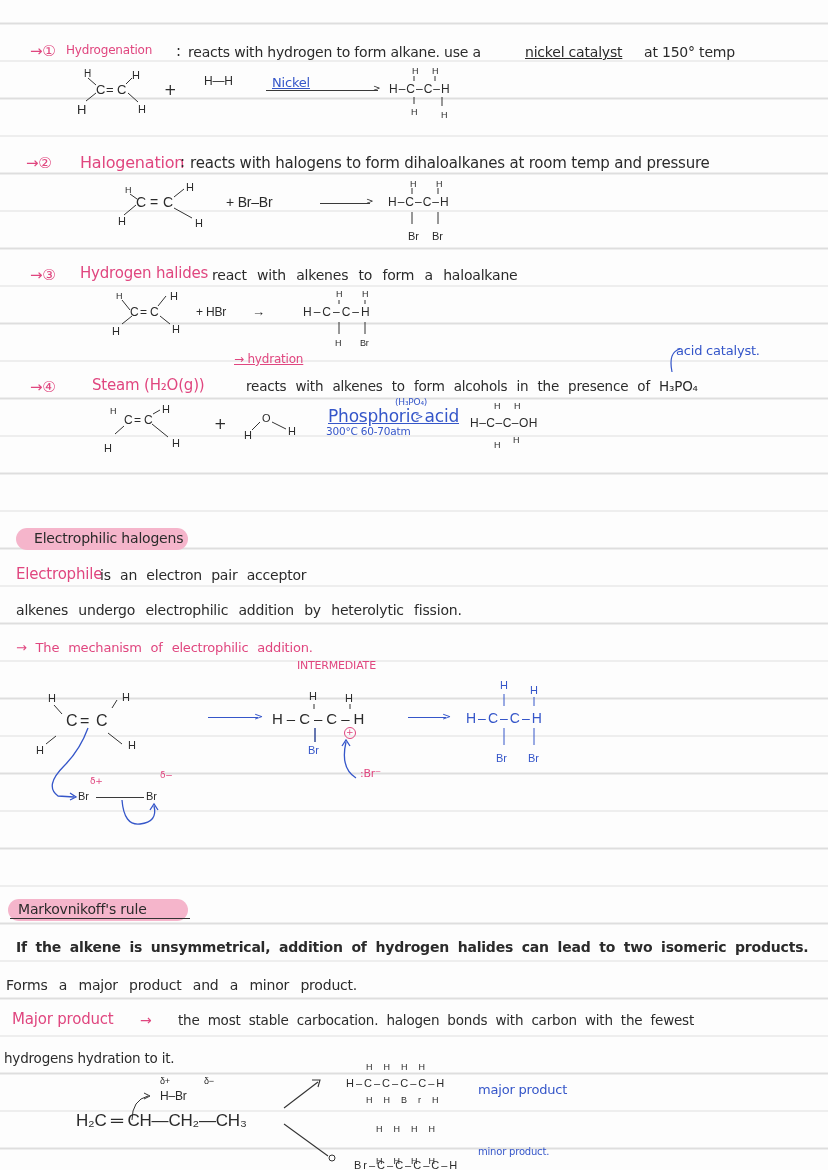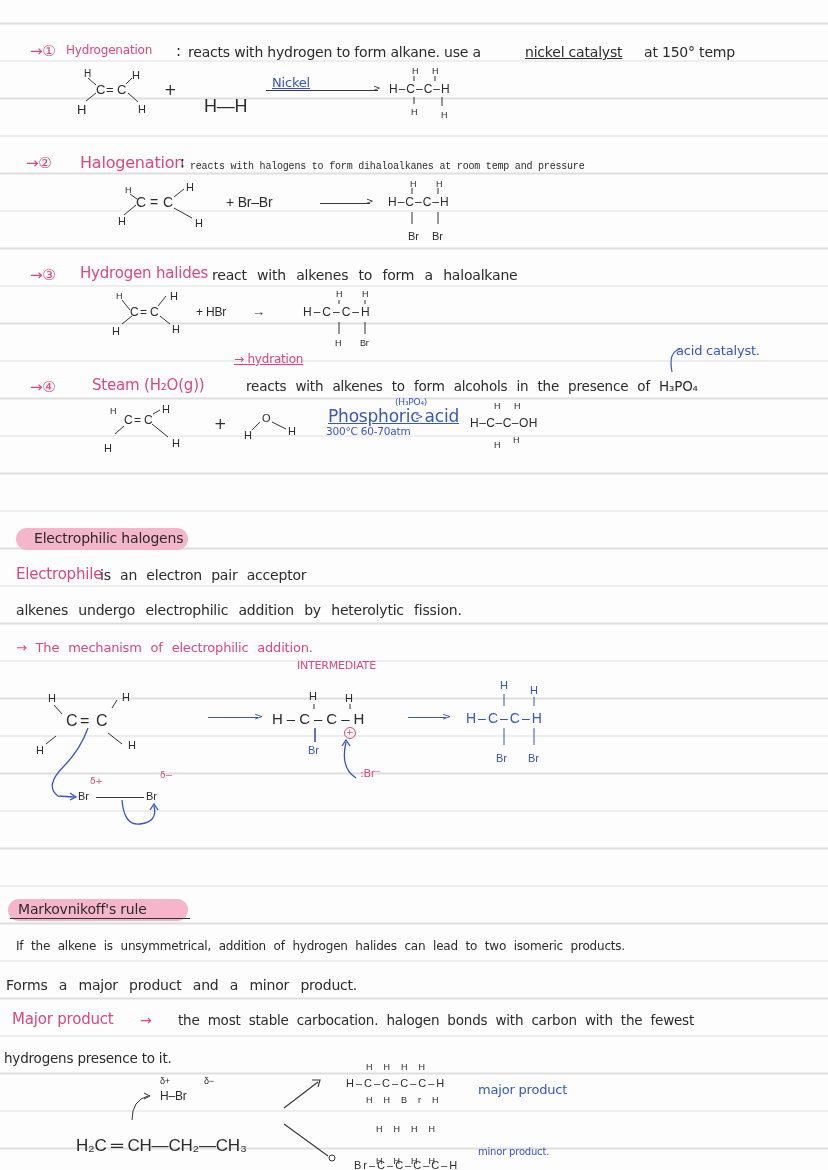--- a/index.html
+++ b/index.html
@@ -41,42 +41,42 @@
     <span class="t chem blk" style="left:96px;top:83px;">C</span>
     <span class="t chem blk" style="left:106px;top:83px;">=</span>
     <span class="t chem blk" style="left:117px;top:83px;">C</span>
     <span class="t chem blk" style="left:77px;top:103px;">H</span>
     <span class="t chem blk" style="left:138px;top:104px;font-size:11px;">H</span>
     <svg width="1" height="1" style="left:0;top:0">
       <path d="M88 78 L96 85 M86 101 L96 93 M126 84 L132 78 M128 93 L138 102" stroke="#333" stroke-width="1" fill="none"></path>
     </svg>
   </div>
   <span class="t blk" style="left:164px;top:83px;">+</span>
-  <span class="t chem blk" style="left:204px;top:97px;font-size:18px;">H—H</span>
+  <span class="t chem blk" style="left:204px;top:75px;font-size:12px;">H—H</span>
   <span class="t blue u" style="left:272px;top:76px;font-size:13px;">Nickel</span>
   <div class="line" style="left:266px;top:90px;width:112px;height:1px;"></div>
   <span class="t blk" style="left:373px;top:84px;font-size:9px;">&gt;</span>
 
   <div>
     <span class="t chem blk tiny" style="left:412px;top:67px;">H</span>
     <span class="t chem blk tiny" style="left:432px;top:67px;">H</span>
     <span class="t chem blk" style="left:389px;top:83px;font-size:12px;letter-spacing:1px;">H–C–C–H</span>
     <span class="t chem blk tiny" style="left:411px;top:108px;">H</span>
     <span class="t chem blk tiny" style="left:441px;top:111px;">H</span>
     <svg width="1" height="1" style="left:0;top:0">
       <path d="M414 76 L414 81 M435 76 L435 81 M414 97 L414 104 M442 97 L442 106" stroke="#333" stroke-width="1"></path>
     </svg>
   </div>
 </div>
 
 <div>
   <span class="t pink" style="left:26px;top:156px;">→②</span>
   <span class="t pink" style="left:80px;top:155px;font-size:16px;">Halogenation</span>
   <span class="t blk" style="left:180px;top:155px;">:</span>
-  <span class="t blk" style="left:190px;top:162px;font-size:10px;font-family:Liberation Mono, monospace;">reacts with halogens to form dihaloalkanes at room temp and pressure</span>
+  <span class="t blk" style="left:190px;top:156px;font-size:15px;">reacts with halogens to form dihaloalkanes at room temp and pressure</span>
 
   <div>
     <span class="t chem blk tiny" style="left:125px;top:186px;">H</span>
     <span class="t chem blk small" style="left:186px;top:182px;">H</span>
     <span class="t chem blk" style="left:136px;top:195px;font-size:14px;">C</span>
     <span class="t chem blk" style="left:150px;top:195px;font-size:14px;">=</span>
     <span class="t chem blk" style="left:163px;top:195px;font-size:14px;">C</span>
     <span class="t chem blk small" style="left:118px;top:216px;">H</span>
     <span class="t chem blk small" style="left:195px;top:218px;">H</span>
     <svg width="1" height="1" style="left:0;top:0">
@@ -246,36 +246,36 @@
       <path d="M504 694 L504 706 M534 697 L534 706 M504 728 L504 745 M534 728 L534 745" stroke="#3556c9" stroke-width="1"></path>
     </svg>
   </div>
 </div>
 
 <div>
   <div class="hl" style="left:8px;top:899px;width:180px;"></div>
   <div class="line" style="left:10px;top:918px;width:180px;height:1.2px;background:#333;"></div>
   <span class="t blk" style="left:18px;top:902px;font-size:14px;">Markovnikoff's rule</span>
 
-  <span class="t blk" style="left:16px;top:940px;font-size:12px;word-spacing:4px;">If the alkene is unsymmetrical, addition of hydrogen halides can lead to two isomeric products.</span>
+  <span class="t blk" style="left:16px;top:940px;font-size:14px;word-spacing:4px;font-weight:bold;">If the alkene is unsymmetrical, addition of hydrogen halides can lead to two isomeric products.</span>
   <span class="t blk" style="left:6px;top:978px;font-size:14px;word-spacing:7px;">Forms a major product and a minor product.</span>
 
   <span class="t pink" style="left:12px;top:1012px;font-size:15px;">Major product</span>
   <span class="t pink" style="left:140px;top:1013px;font-size:14px;">→</span>
   <span class="t blk" style="left:178px;top:1014px;font-size:13.5px;word-spacing:4px;">the most stable carbocation. halogen bonds with carbon with the fewest</span>
-  <span class="t blk" style="left:4px;top:1052px;font-size:13.5px;">hydrogens presence to it.</span>
+  <span class="t blk" style="left:4px;top:1052px;font-size:13.5px;">hydrogens hydration to it.</span>
 
   <span class="t chem blk tiny" style="left:160px;top:1077px;">δ+</span>
   <span class="t chem blk tiny" style="left:204px;top:1077px;">δ−</span>
   <span class="t chem blk" style="left:160px;top:1090px;font-size:12px;">H–Br</span>
   <svg width="1" height="1" style="left:0;top:0">
     <path d="M132 1120 Q132 1100 148 1096" stroke="#333" stroke-width="1" fill="none"></path>
     <path d="M144 1093 L150 1096 L144 1099" stroke="#333" stroke-width="1" fill="none"></path>
   </svg>
-  <span class="t chem blk" style="left:76px;top:1137px;font-size:17px;">H₂C ═ CH—CH₂—CH₃</span>
+  <span class="t chem blk" style="left:76px;top:1112px;font-size:17px;">H₂C ═ CH—CH₂—CH₃</span>
 
   <svg width="1" height="1" style="left:0;top:0">
     <path d="M284 1108 L318 1082" stroke="#333" stroke-width="1.1" fill="none"></path>
     <path d="M312 1080 L320 1080 L318 1087" stroke="#333" stroke-width="1.1" fill="none"></path>
     <path d="M284 1124 L328 1156" stroke="#333" stroke-width="1.1" fill="none"></path>
     <circle cx="332" cy="1158" r="3" stroke="#333" stroke-width="1" fill="none"></circle>
   </svg>
 
   <div>
     <span class="t chem blk tiny" style="left:366px;top:1063px;letter-spacing:11px;">HHHH</span>

